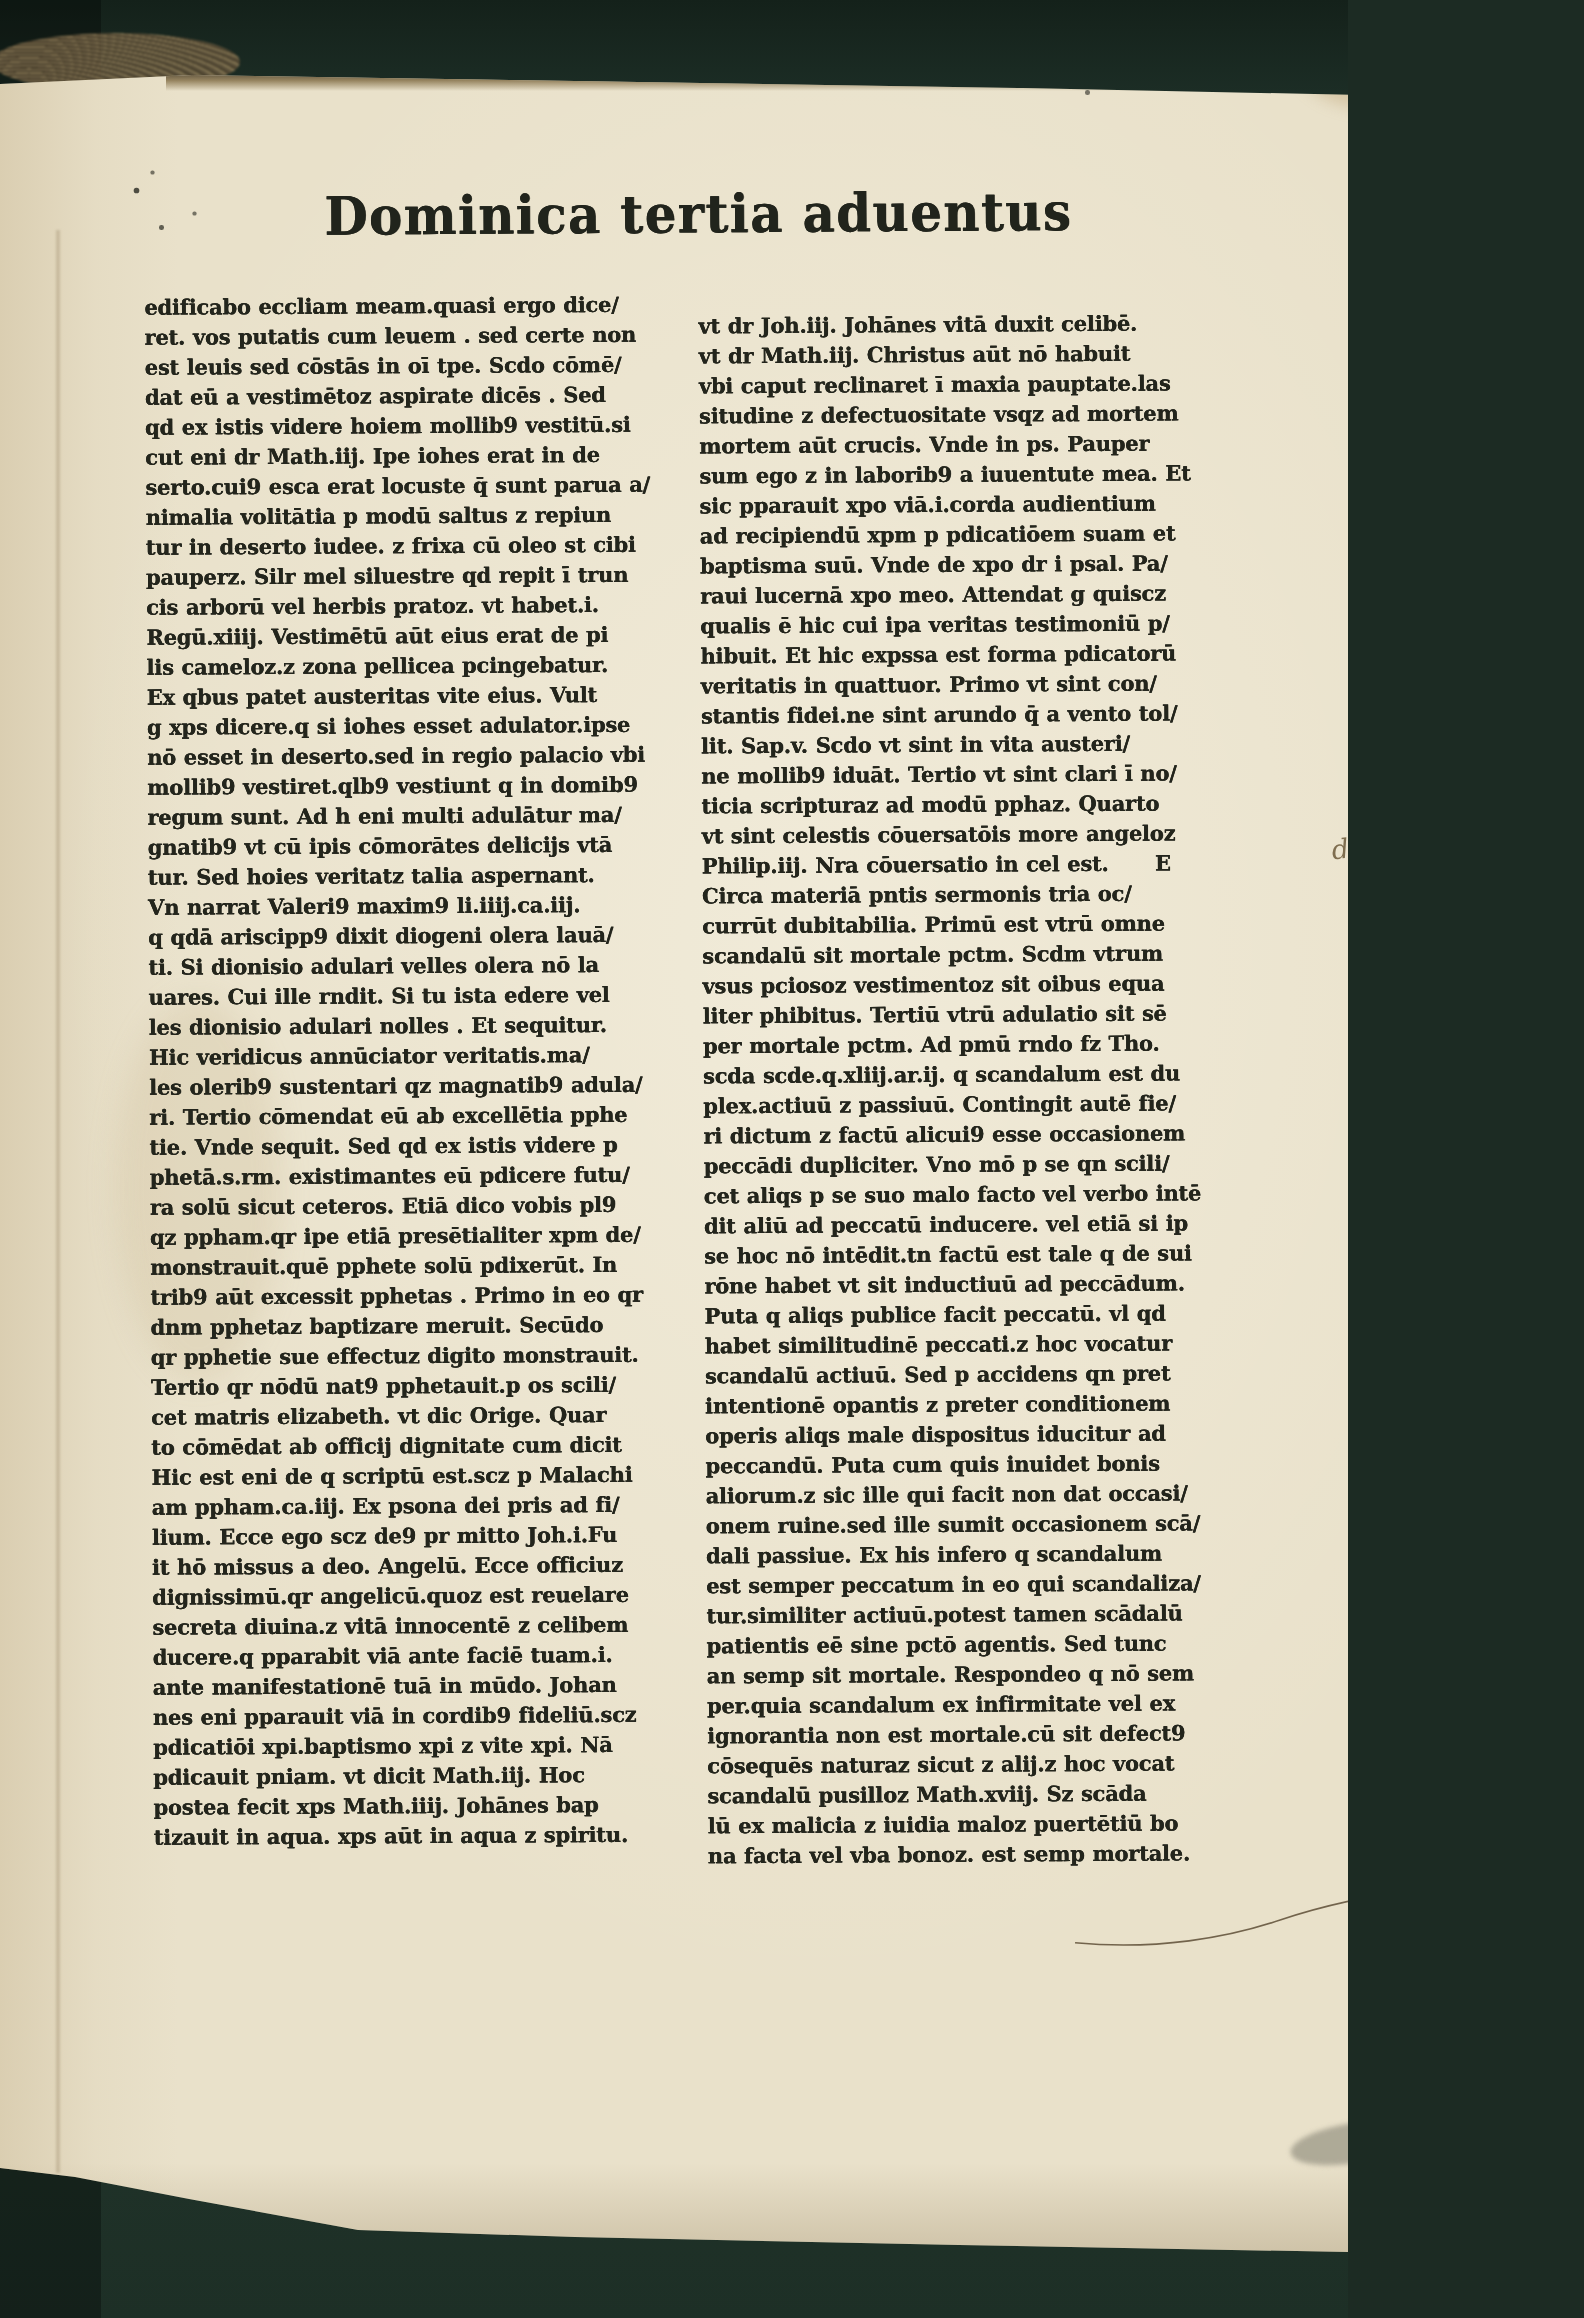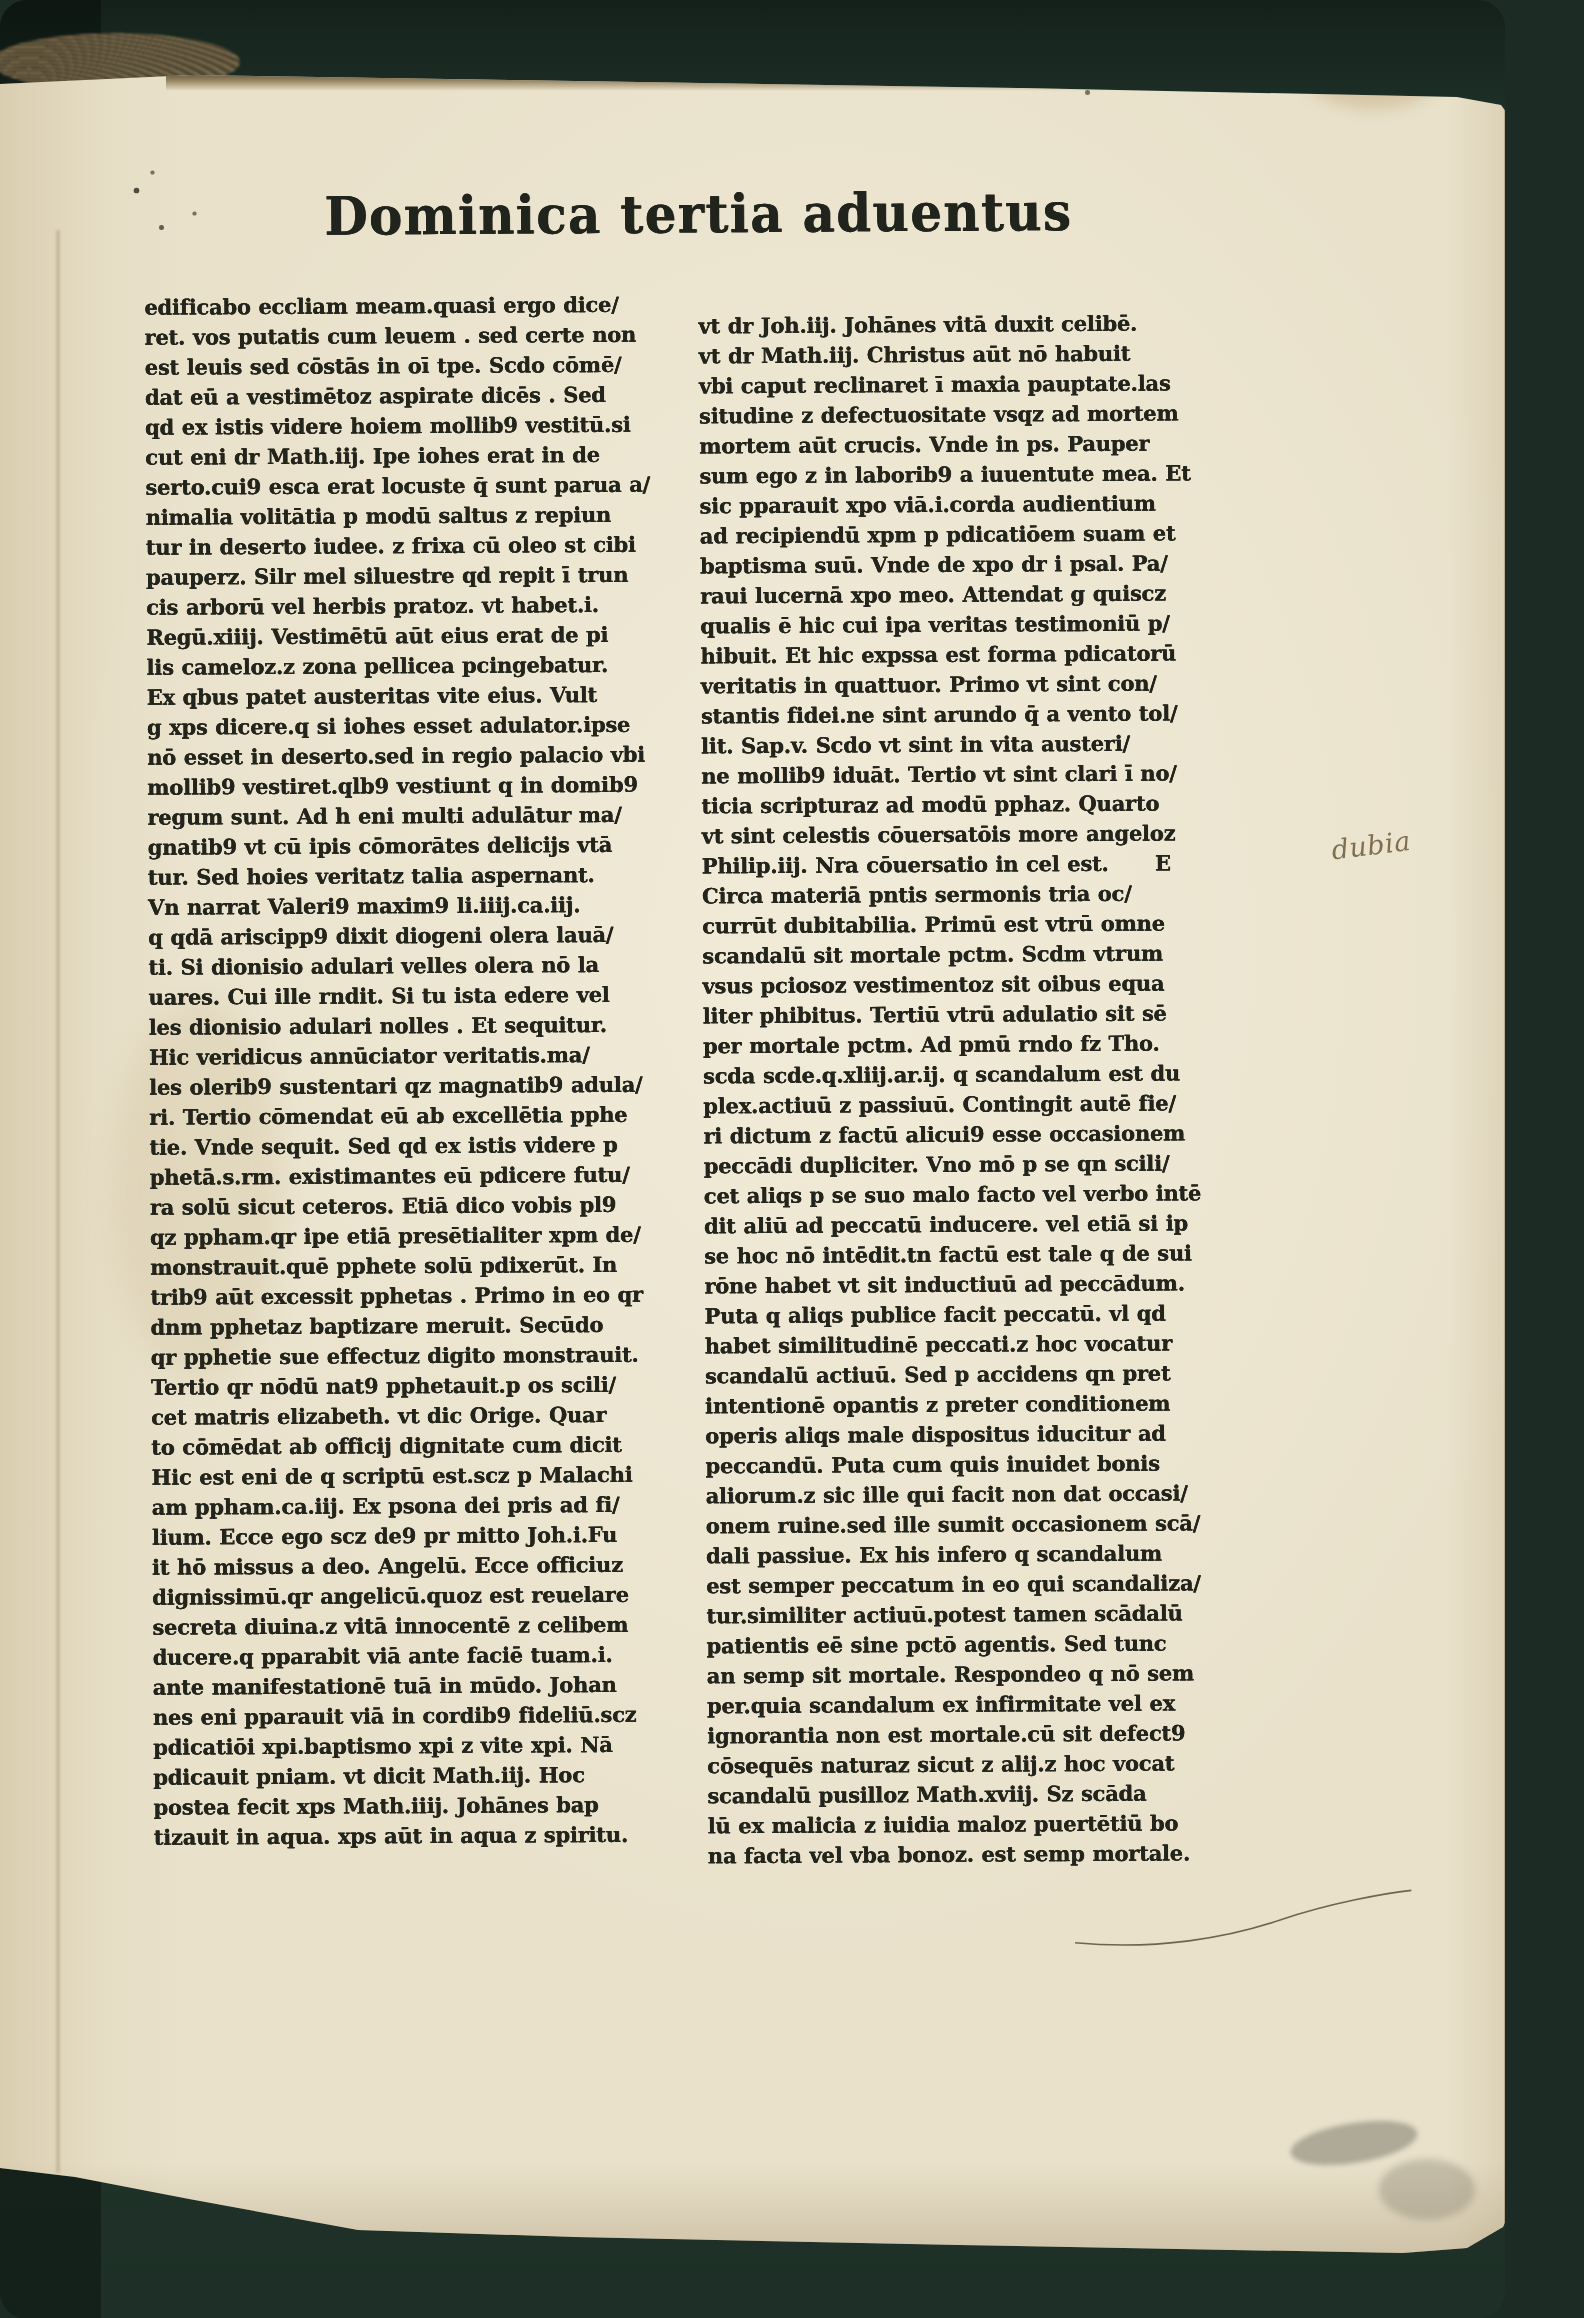--- a/index.html
+++ b/index.html
@@ -1,18 +1,18 @@
 <!DOCTYPE html>
 <html style="font-size:10.2px"><head>
 <meta charset="utf-8">
 <style>
   html,body{margin:0;padding:0;background:#1c2b23;}
-  #canvas{position:relative;width:1505px;height:2319px;overflow:hidden;
+  #canvas{position:relative;width:1348px;height:2319px;overflow:hidden;
     background:linear-gradient(180deg,#14211a 0%,#1e3028 5%,#273b31 45%,#24372d 78%,#1d2f26 100%);
-    font-family:"DejaVu Serif","Liberation Serif",serif;border-radius:27px;}
+    font-family:"DejaVu Serif","Liberation Serif",serif;}
   .bg-left-shade{position:absolute;left:0;top:0;width:101px;height:2319px;background:rgba(0,0,0,.30);}
   .spine-curl{position:absolute;left:-9px;top:33px;width:249px;height:58px;border-radius:50%;
     background:repeating-radial-gradient(ellipse 211px 61px at 38px 64px,#6b5a40 0 4.5px,#95805a 4.5px 9px,#54452f 9px 12.8px);
     filter:blur(1px);opacity:.8;}
   .page{position:absolute;left:0;top:0;width:1530px;height:2259px;
     background-color:#e9e1ca;
     background-image:
       radial-gradient(ellipse 1086px 1470px at 54% 42%,rgba(255,253,244,.35),rgba(255,253,244,0) 72%),
       linear-gradient(90deg,rgba(184,162,120,.30) 0,rgba(184,162,120,.08) 96px,rgba(184,162,120,0) 179px),
       linear-gradient(270deg,rgba(168,146,104,.28) 0,rgba(168,146,104,0) 83px),

